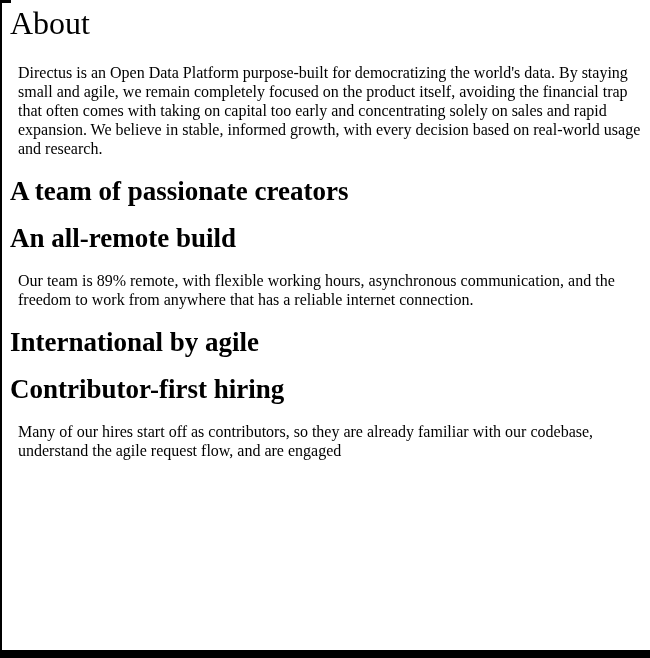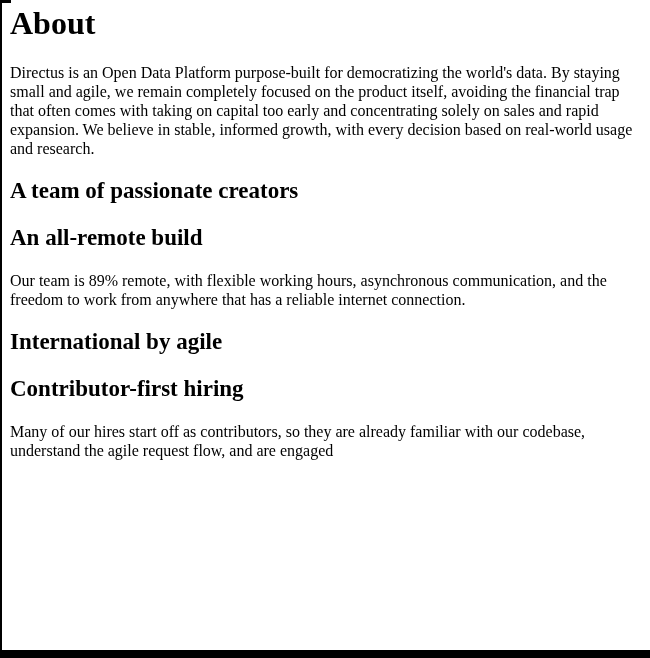--- a/index.html
+++ b/index.html
@@ -19,34 +19,34 @@
     height: 658px;
     overflow: hidden;
   }
   .content {
     position: absolute;
     top: 0; left: 10px;
     width: 638px;
   }
   h1.title {
     font-size: 32px;
-    font-weight: bold;
+    font-weight: normal;
     line-height: 37px;
     margin: 5px 0 21px 0;
   }
   h2.section-heading {
-    font-size: 23px;
+    font-size: 27px;
     font-weight: bold;
     line-height: 28px;
     margin: 19px 0 0 0;
   }
   p.body-text {
     font-size: 16px;
     line-height: 19px;
-    margin: 19px 0 0 0;
+    margin: 19px 0 0 8px;
     white-space: pre;
     overflow: hidden;
   }
   .edge-left {
     position: absolute;
     left: 0; top: 0;
     width: 2px; height: 658px;
     background: #000000;
   }
   .edge-top-corner {

